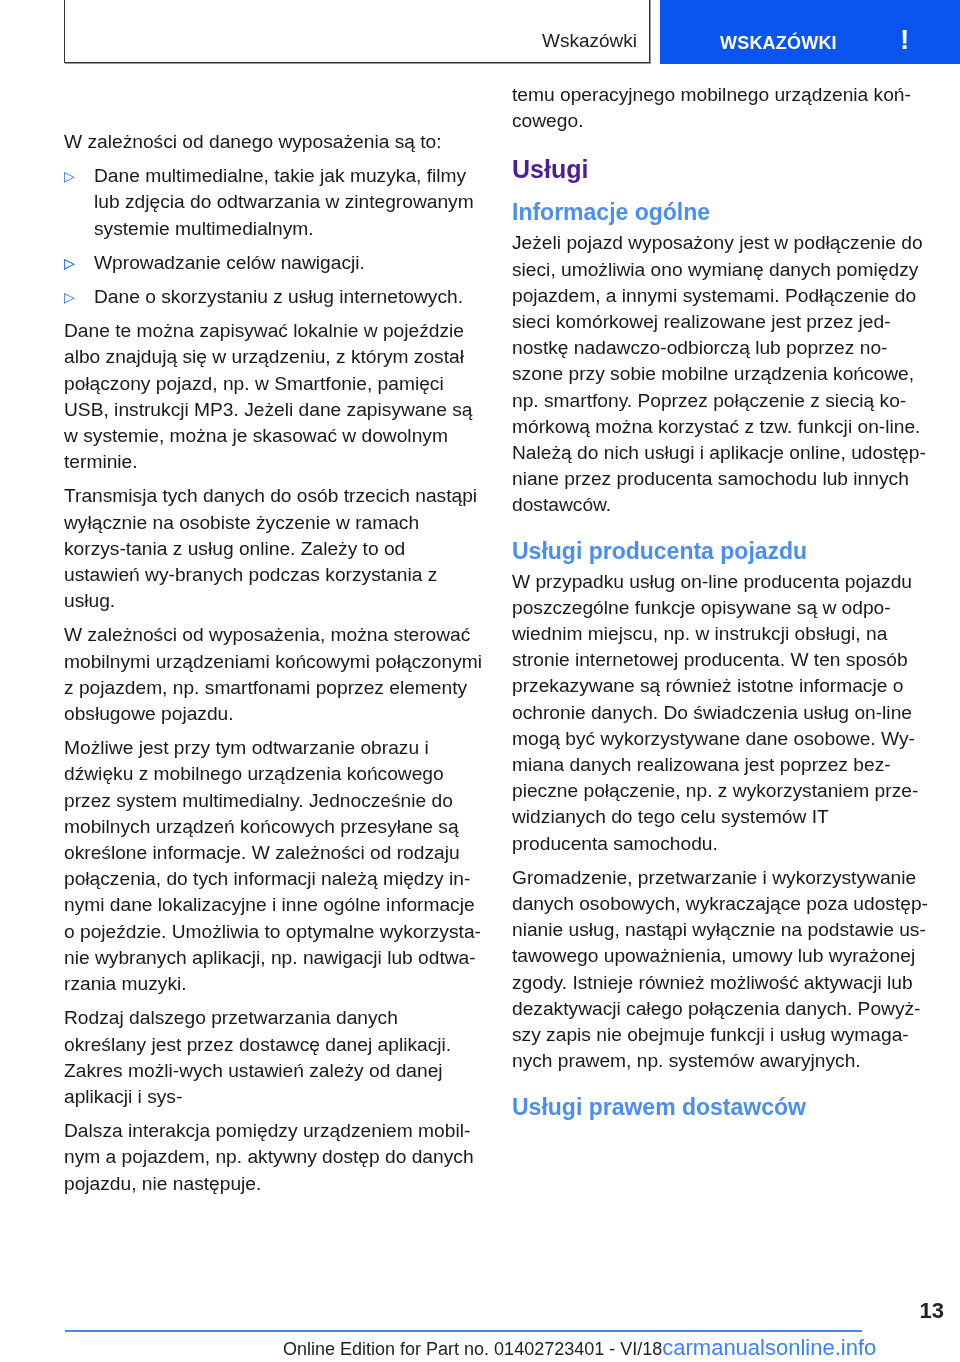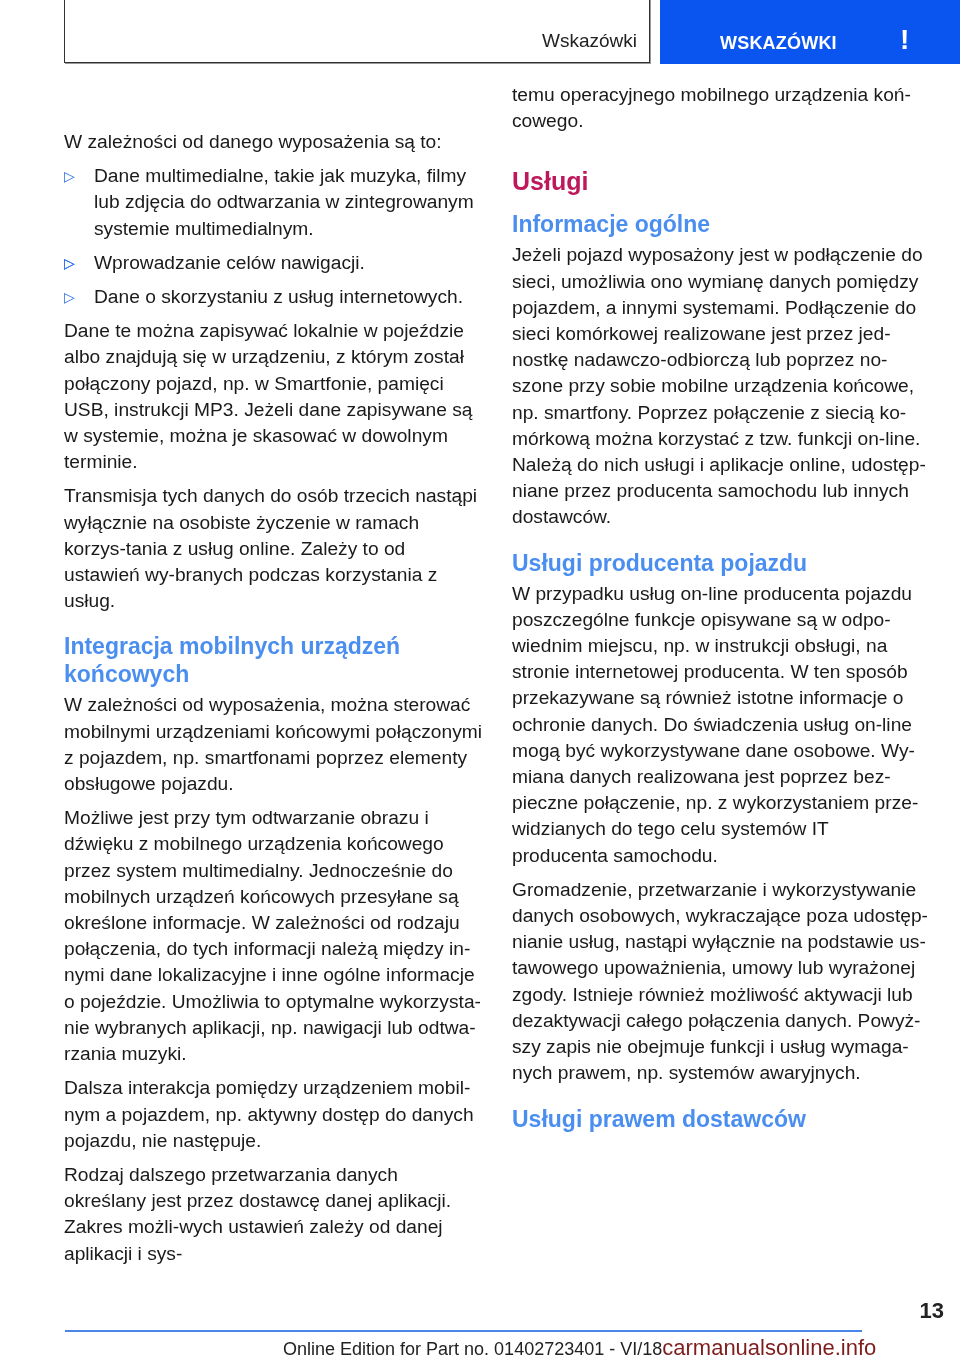--- a/index.html
+++ b/index.html
@@ -34,42 +34,42 @@
     .col.left { left: 64px; width: 420px; margin-top: 47px; }
     .col.right { left: 512px; width: 416px; }
     p { margin: 0 0 8px 0; }
     ul.bullets { list-style: none; margin: 0 0 8px 0; padding: 0; }
     ul.bullets li { position: relative; padding-left: 30px; margin-bottom: 8px; }
     ul.bullets li .bullet {
       position: absolute; left: 0; top: 0;
       color: #2a6ff0; font-size: 14px;
     }
     h1.sec {
-      color: #be185d; font-size: 25px; font-weight: bold;
-      margin: 32px 0 14px 0; line-height: 30px;
+      color: #4c1d95; font-size: 25px; font-weight: bold;
+      margin: 20px 0 14px 0; line-height: 30px;
     }
     h2.sub {
       color: #4a8ef0; font-size: 23px; font-weight: bold;
       margin: 18px 0 4px 0; line-height: 28px;
     }
     h2.sub.first { margin-top: 14px; }
     
     .page-num {
       position: absolute; right: 16px; top: 1298px;
       font-size: 22px; font-weight: bold; color: #222;
     }
     .foot-line {
       position: absolute; left: 65px; top: 1330px; width: 797px; height: 2px;
       background: #4a86e8;
     }
     .foot-text {
       position: absolute; left: 283px; top: 1335px;
       font-size: 18px; color: #222; white-space: nowrap;
     }
-    .foot-wm { color: #7f1d1d; font-size: 22px; }
+    .foot-wm { color: #3b82f6; font-size: 22px; }
   </style>
 </head>
 <body>
 
 <div class="hdr-box">
   <span class="hdr-box-label">Wskazówki</span>
 </div>
 <div class="hdr-blue">
   <span class="hdr-blue-label">WSKAZÓWKI</span>
   <span class="hdr-excl">!</span>
@@ -90,25 +90,24 @@
       <span>Wprowadzanie celów nawigacji.</span>
     </li>
     <li>
       <span class="bullet">▷</span>
       <span>Dane o skorzystaniu z usług internetowych.</span>
     </li>
   </ul>
   <p>Dane te można zapisywać lokalnie w pojeździe albo znajdują się w urządzeniu, z którym został połączony pojazd, np. w Smartfonie, pamięci USB, instrukcji MP3. Jeżeli dane zapisywane są w systemie, można je skasować w dowolnym terminie.</p>
   <p>Transmisja tych danych do osób trzecich nastąpi wyłącznie na osobiste życzenie w ramach korzys-tania z usług online. Zależy to od ustawień wy-branych podczas korzystania z usług.</p>
 
-  <h2 class="sub">Integracja mobilnych urządzeń końcowych</h2>
   <p>W zależności od wyposażenia, można sterować mobilnymi urządzeniami końcowymi połączonymi z pojazdem, np. smartfonami poprzez elementy obsługowe pojazdu.</p>
   <p>Możliwe jest przy tym odtwarzanie obrazu i dźwięku z mobilnego urządzenia końcowego przez system multimedialny. Jednocześnie do mobilnych urządzeń końcowych przesyłane są określone informacje. W zależności od rodzaju połączenia, do tych informacji należą między in-nymi dane lokalizacyjne i inne ogólne informacje o pojeździe. Umożliwia to optymalne wykorzysta-nie wybranych aplikacji, np. nawigacji lub odtwa-rzania muzyki.</p>
+  <p>Rodzaj dalszego przetwarzania danych określany jest przez dostawcę danej aplikacji. Zakres możli-wych ustawień zależy od danej aplikacji i sys-</p>
   <p>Dalsza interakcja pomiędzy urządzeniem mobil-nym a pojazdem, np. aktywny dostęp do danych pojazdu, nie następuje.</p>
-  <p>Rodzaj dalszego przetwarzania danych określany jest przez dostawcę danej aplikacji. Zakres możli-wych ustawień zależy od danej aplikacji i sys-</p>
 </div>
 
 <div class="col right">
   <p>temu operacyjnego mobilnego urządzenia koń-cowego.</p>
   <h1 class="sec">Usługi</h1>
 
   <h2 class="sub first">Informacje ogólne</h2>
   <p>Jeżeli pojazd wyposażony jest w podłączenie do sieci, umożliwia ono wymianę danych pomiędzy pojazdem, a innymi systemami. Podłączenie do sieci komórkowej realizowane jest przez jed-nostkę nadawczo-odbiorczą lub poprzez no-szone przy sobie mobilne urządzenia końcowe, np. smartfony. Poprzez połączenie z siecią ko-mórkową można korzystać z tzw. funkcji on-line. Należą do nich usługi i aplikacje online, udostęp-niane przez producenta samochodu lub innych dostawców.</p>
 
   <h2 class="sub">Usługi producenta pojazdu</h2>

